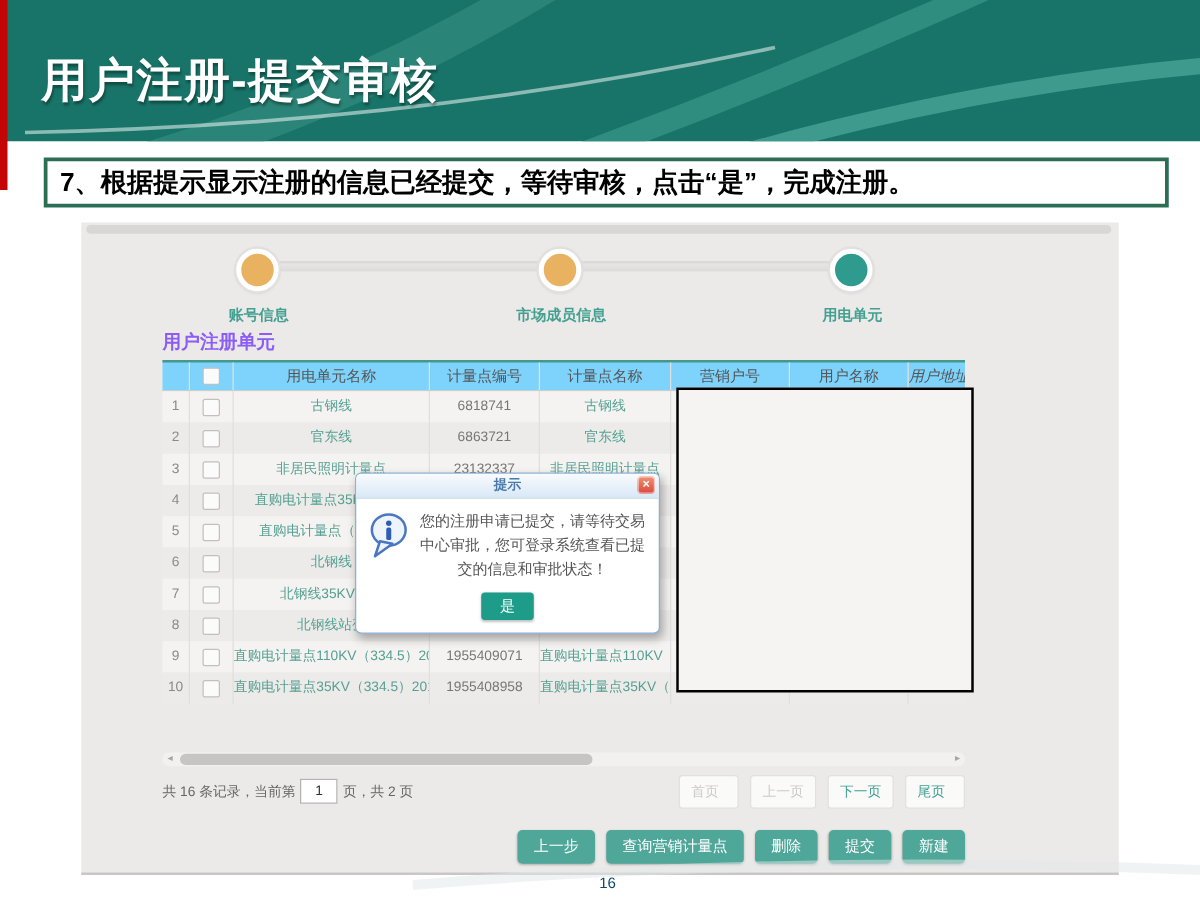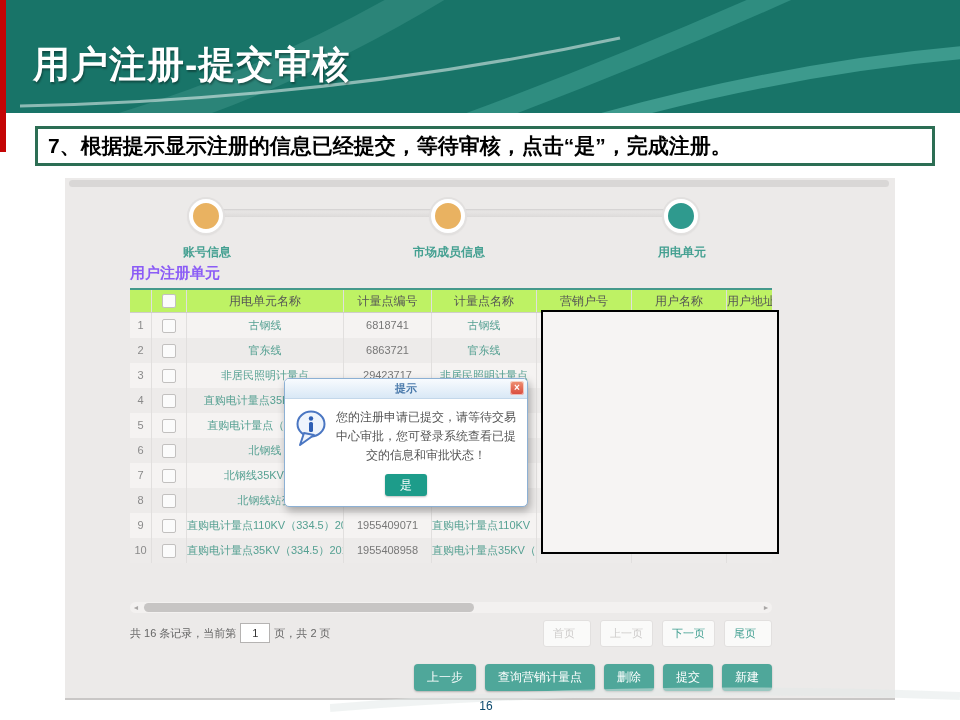--- a/index.html
+++ b/index.html
@@ -33,31 +33,31 @@
   .dot-teal{background:#2f9a8e;}
   .step-label{position:absolute;top:48px;width:140px;text-align:center;font-size:12px;font-weight:bold;color:#44a091;}
 
   .section-title{position:absolute;left:65px;top:86px;font-size:15px;font-weight:bold;color:#8b5cf6;}
 
   
   .tbl{position:absolute;left:65px;top:110px;width:642px;font-size:11px;color:#777;}
   .trow{display:flex;height:25px;line-height:25px;}
   .trow.odd{background:#f5f3f2;}
   .trow.even{background:#edebea;}
-  .thead{display:flex;height:22px;line-height:22px;background:#bef264;border-top:2px solid #45998b;
+  .thead{display:flex;height:22px;line-height:22px;background:#7dd3fc;border-top:2px solid #45998b;
          border-bottom:1px solid #cfcdcc;color:#555;font-size:12px;}
   .cell{box-sizing:border-box;text-align:center;border-right:1px solid #e1dfde;overflow:hidden;white-space:nowrap;}
   .c-num{width:22px;color:#8a8a8a;}
   .c-chk{width:35px;display:flex;align-items:center;justify-content:center;}
   .c-name{width:157px;color:#55a092;}
   .c-mno{width:88px;}
   .c-mname{width:105px;color:#55a092;}
   .c-acct{width:95px;}
   .c-uname{width:95px;}
-  .c-uaddr{width:45px;border-right:none;}
+  .c-uaddr{width:45px;border-right:none;font-style:italic;}
   .thead .cell{color:#555;}
   .checkbox{width:12px;height:12px;background:#fbfbfb;border:1px solid #c2c0bf;border-radius:2px;}
 
   
   .redact{position:absolute;left:476px;top:132px;width:234px;height:240px;background:#f6f4f3;
           border:2px solid #000;z-index:5;}
 
   
   .dialog{position:absolute;left:219px;top:200px;width:242px;z-index:10;background:#fff;
           border:1px solid #8cb0d4;border-radius:5px;box-shadow:2px 4px 8px rgba(0,0,0,.3);overflow:hidden;}
@@ -168,21 +168,21 @@
         <div class="cell c-acct"></div>
         <div class="cell c-uname"></div>
         <div class="cell c-uaddr"></div>
       </div>
       <div class="trow odd">
         <div class="cell c-num">3</div>
         <div class="cell c-chk">
             <div class="checkbox"></div>
           </div>
         <div class="cell c-name">非居民照明计量点</div>
-        <div class="cell c-mno">29423717</div>
+        <div class="cell c-mno">23132337</div>
         <div class="cell c-mname">非居民照明计量点</div>
         <div class="cell c-acct"></div>
         <div class="cell c-uname"></div>
         <div class="cell c-uaddr"></div>
       </div>
       <div class="trow even">
         <div class="cell c-num">4</div>
         <div class="cell c-chk">
             <div class="checkbox"></div>
           </div>

